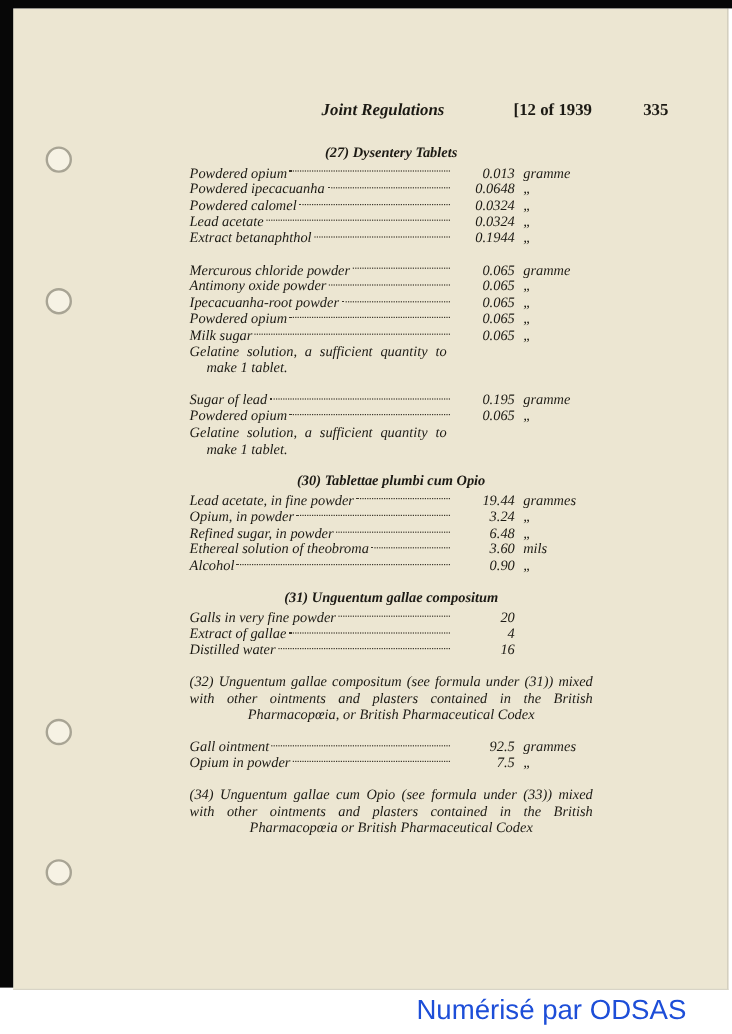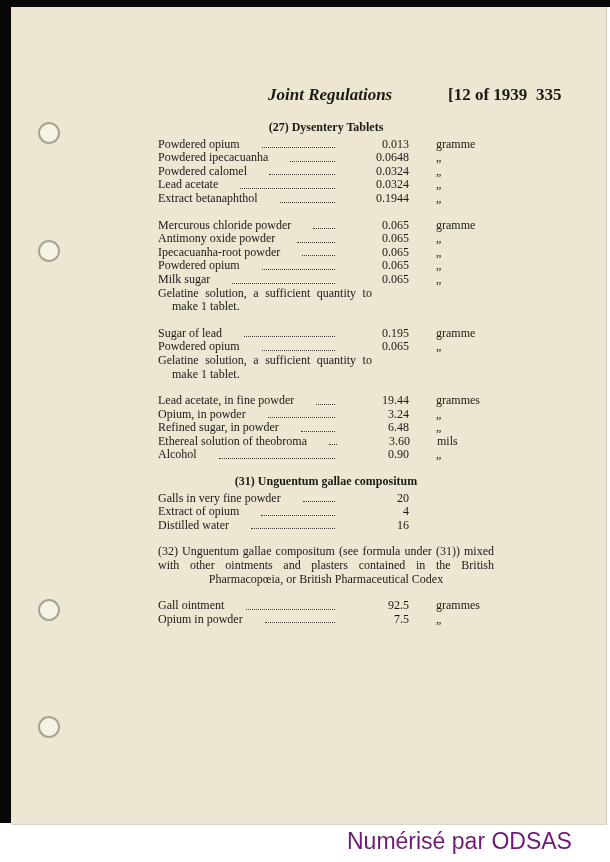--- a/index.html
+++ b/index.html
@@ -14,44 +14,44 @@
     position:absolute; left:11px; top:7px; width:595px; height:817px;
     background:#ece6d2;
     border-right:1px solid #cfcabb; border-bottom:1px solid #d8d4c6;
   }
   .hole {
     position:absolute; width:22px; height:22px; border-radius:50%;
     border:2px solid #a8a494; background:#f6f2e4; left:38px; box-sizing:border-box;
   }
   .hole1 { top:122px; } .hole2 { top:240px; } .hole3 { top:599px; } .hole4 { top:716px; }
 
-  .hdr { position:absolute; top:85px; font-size:17px; font-weight:bold; white-space:nowrap; }
+  .hdr { position:absolute; top:85px; font-size:14px; font-weight:bold; white-space:nowrap; }
   .hdr-title { left:268px; font-style:italic; }
-  .hdr-ord { left:428px;margin-left:20px; }
+  .hdr-ord { left:428px; }
   .hdr-page { left:536px; }
 
   .content {
     position:absolute; left:158px; top:121px; width:336px;
     font-size:12px; line-height:13.6px;
   }
-  .section { margin-bottom:13px; }
+  .section { margin-bottom:13px;font-style:italic; }
   .sec-h { text-align:center; font-weight:bold; margin:0 0 3px 0; white-space:nowrap; }
-  .row { display:flex; align-items:flex-end; height:13.6px;gap:20px; }
+  .row { display:flex; align-items:center; height:13.6px; }
   .ing { white-space:nowrap; }
   .leader { flex:1; border-bottom:1.6px dotted #3a352a; margin:0 2px 3px 2px; min-width:8px; }
   .val { width:52px; text-align:right; white-space:nowrap; }
   .unit { width:58px; padding-left:7px; white-space:nowrap; }
   .note1 { word-spacing:3.5px; }
   .note2 { padding-left:14px; }
   .sec-p { text-align:justify; text-align-last:center; }
 
   .watermark {
     position:absolute; left:347px; top:828px;
     font-family:"Liberation Sans","DejaVu Sans",sans-serif;
-    font-size:23px; color:#701a75; white-space:nowrap;
+    font-size:23px; color:#1d4ed8; white-space:nowrap;
   }
 </style>
 </head>
 <body>
 
 <div class="page"></div>
 <div class="scan-edge-top"></div>
 <div class="scan-edge-left"></div>
 
 <div class="hole hole1"></div>
@@ -145,20 +145,21 @@
       <span class="ing">Powdered opium</span>
       <span class="leader"></span>
       <span class="val">0.065</span>
       <span class="unit">„</span>
     </div>
     <div class="note1">Gelatine solution, a sufficient quantity to</div>
     <div class="note2">make 1 tablet.</div>
   </div>
 
   <div class="section">
+    <div class="sec-h">(30)  Tablettae plumbi cum Opio</div>
     <div class="row">
       <span class="ing">Lead acetate, in fine powder</span>
       <span class="leader"></span>
       <span class="val">19.44</span>
       <span class="unit">grammes</span>
     </div>
     <div class="row">
       <span class="ing">Opium, in powder</span>
       <span class="leader"></span>
       <span class="val">3.24</span>
@@ -186,21 +187,21 @@
 
   <div class="section">
     <div class="sec-h">(31)  Unguentum gallae compositum</div>
     <div class="row">
       <span class="ing">Galls in very fine powder</span>
       <span class="leader"></span>
       <span class="val">20</span>
       <span class="unit"></span>
     </div>
     <div class="row">
-      <span class="ing">Extract of opium</span>
+      <span class="ing">Extract of gallae</span>
       <span class="leader"></span>
       <span class="val">4</span>
       <span class="unit"></span>
     </div>
     <div class="row">
       <span class="ing">Distilled water</span>
       <span class="leader"></span>
       <span class="val">16</span>
       <span class="unit"></span>
     </div>
@@ -216,16 +217,17 @@
       <span class="unit">grammes</span>
     </div>
     <div class="row">
       <span class="ing">Opium in powder</span>
       <span class="leader"></span>
       <span class="val">7.5</span>
       <span class="unit">„</span>
     </div>
   </div>
 
+  <div class="section sec-p">(34) Unguentum gallae cum Opio (see formula under (33)) mixed with other ointments and plasters contained in the British Pharmacopœia or British Pharmaceutical Codex</div>
 
 </div>
 
 <div class="watermark">Numérisé par ODSAS</div>
 
 </body></html>

